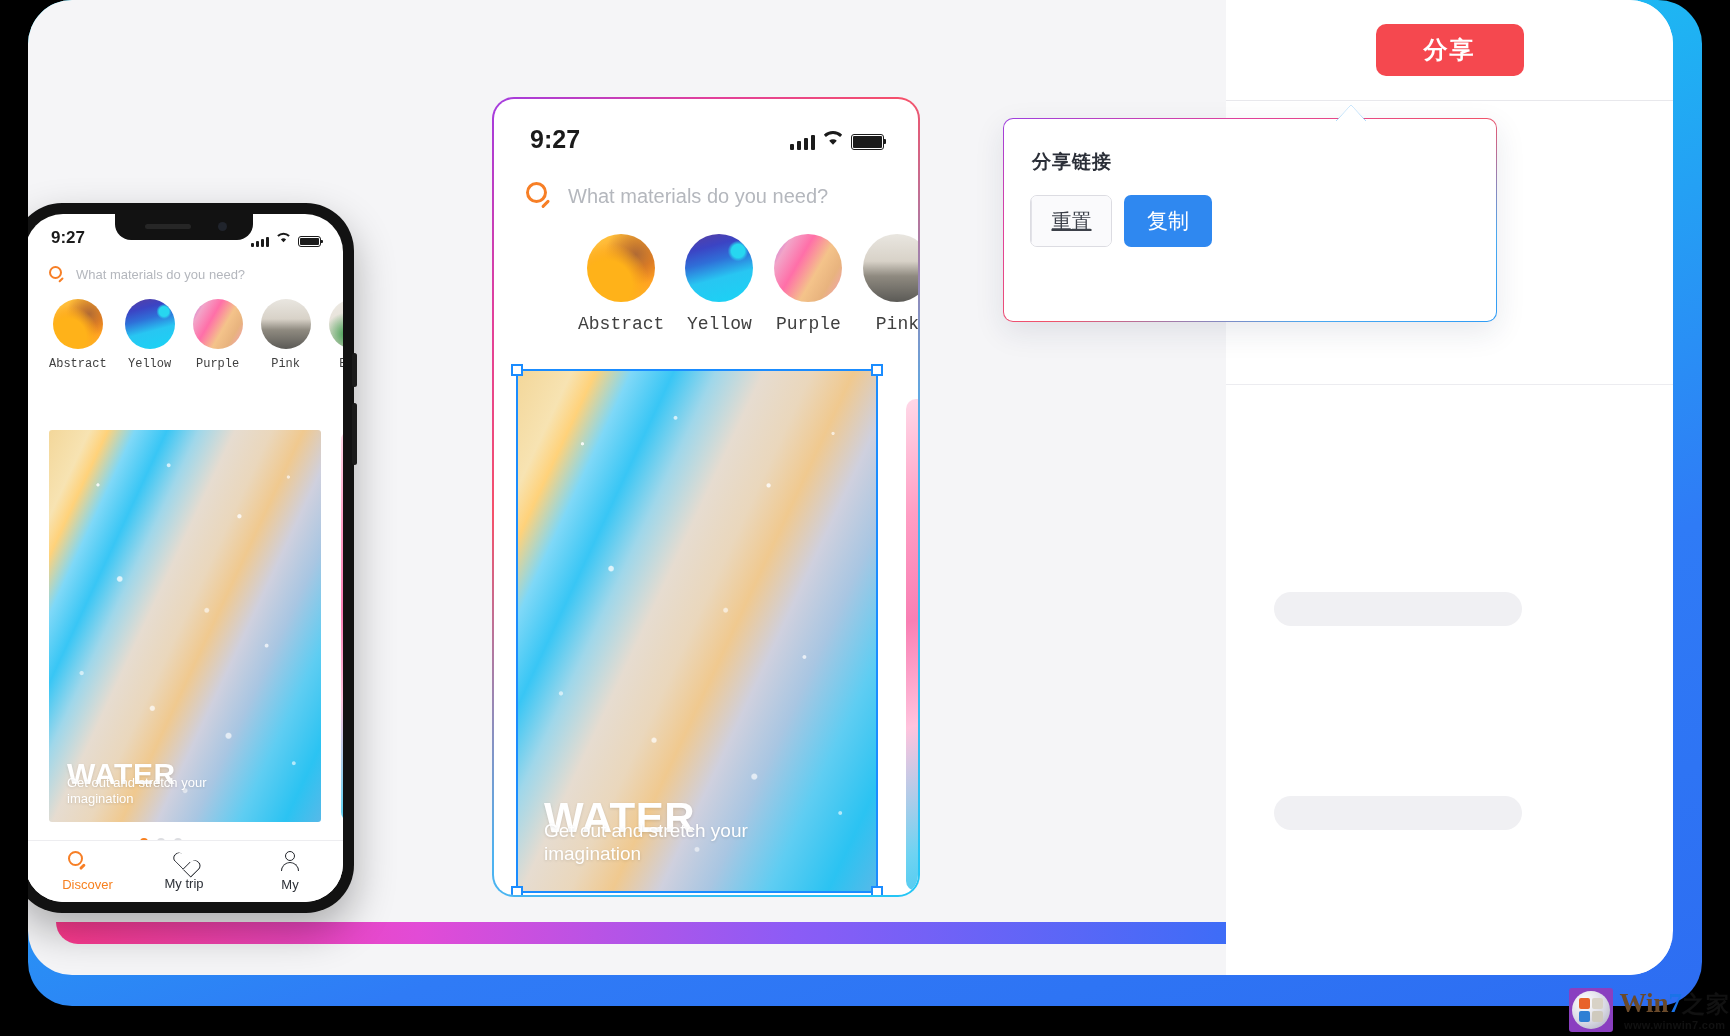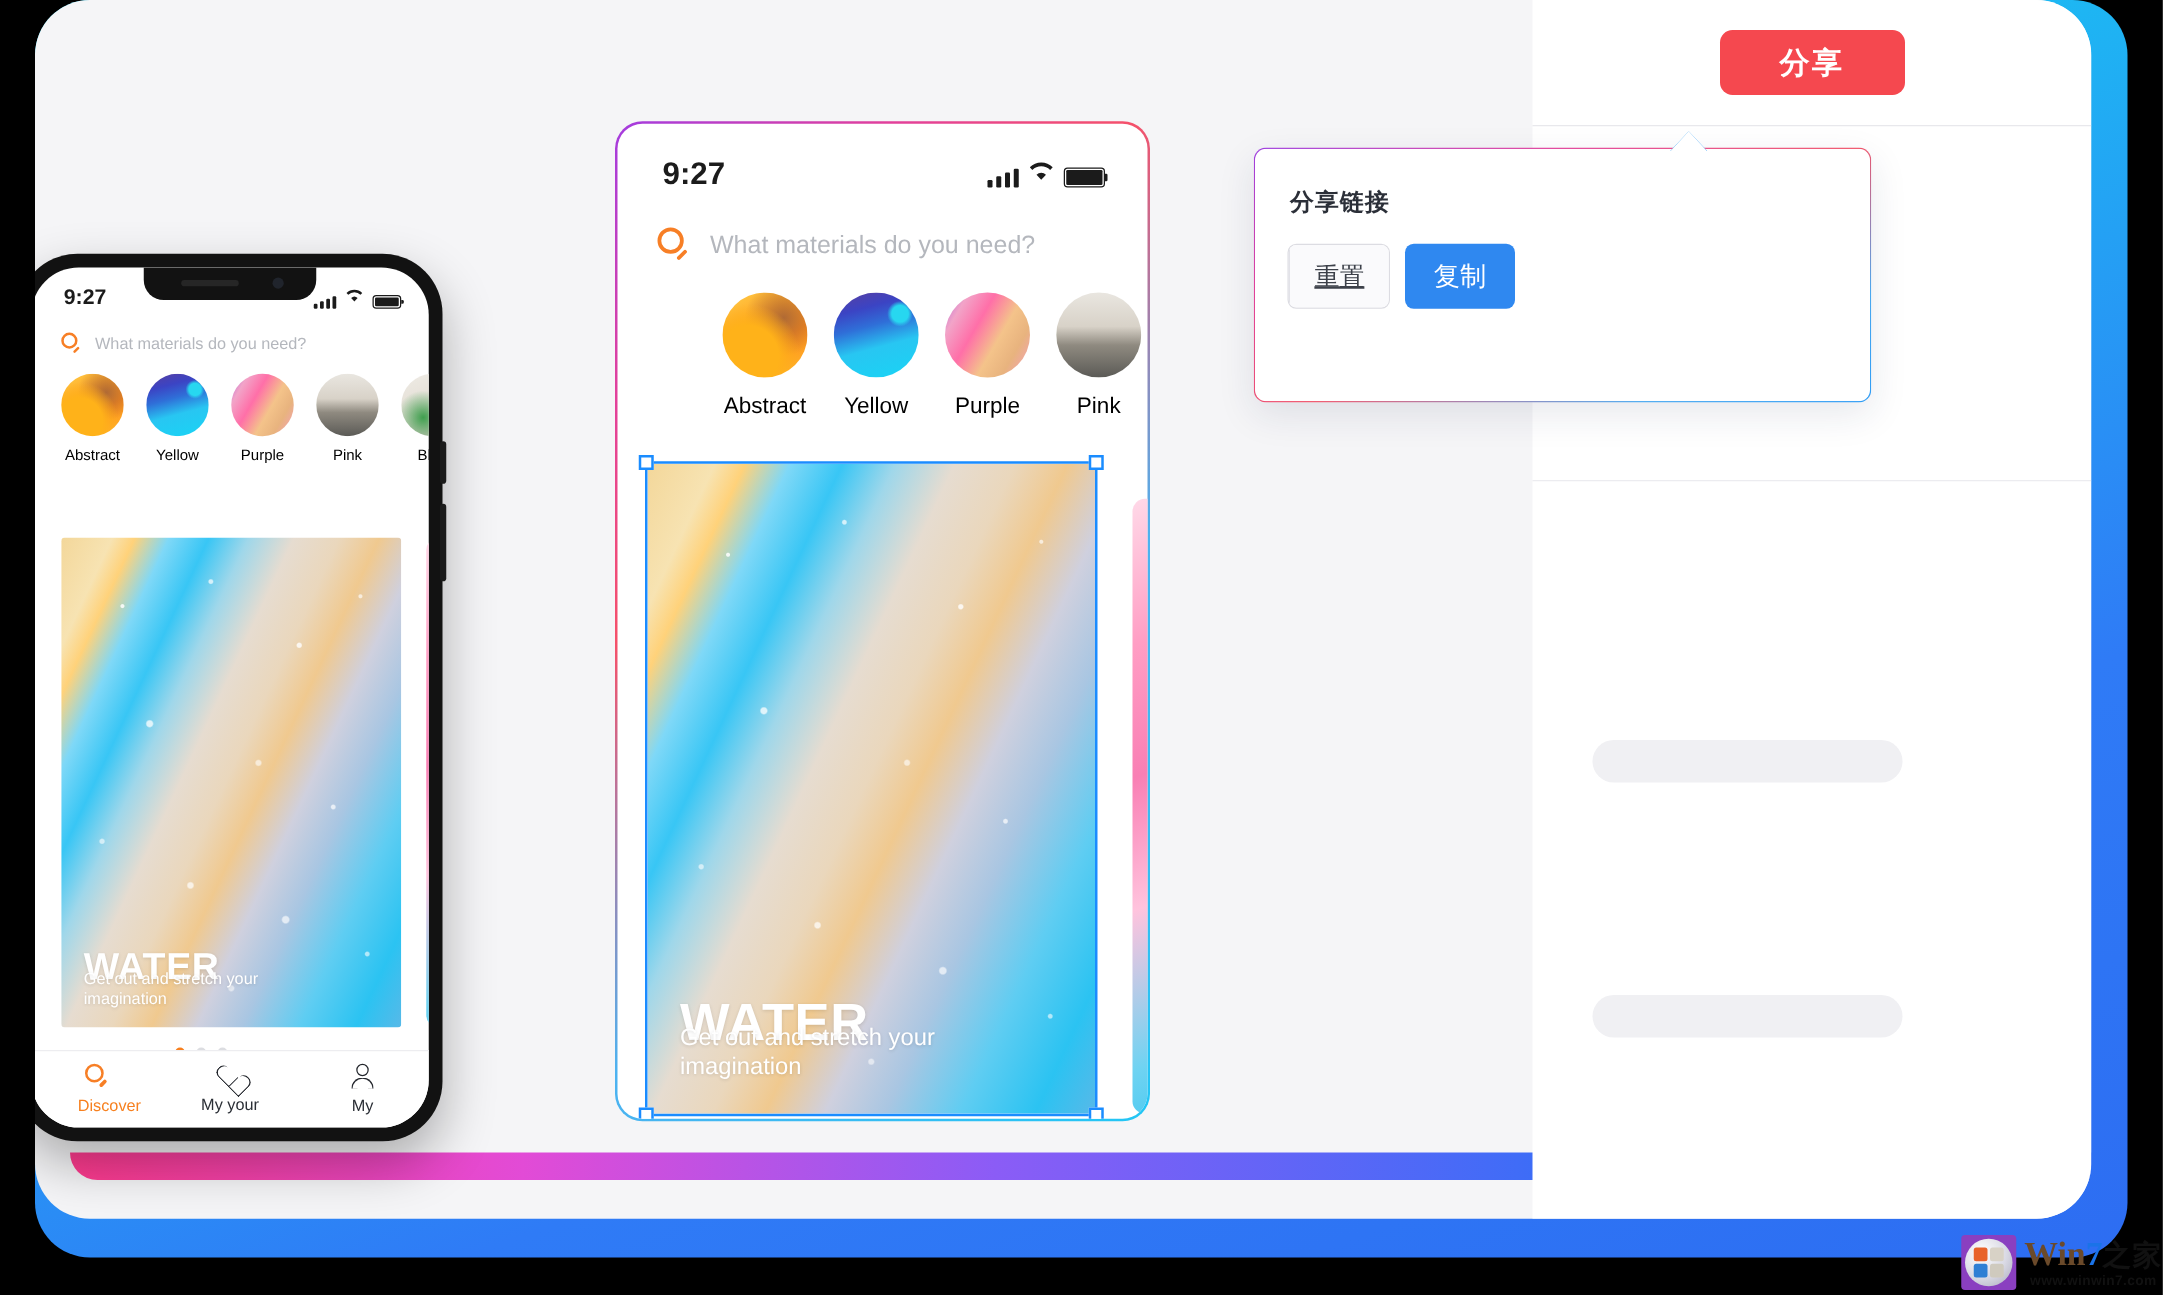--- a/index.html
+++ b/index.html
@@ -201,21 +201,21 @@
 
   .searchrow { display:flex; align-items:center; }
   .mag { position:relative; flex:none; }
   .mag .ring { border: 2.4px solid #f77f26; border-radius: 50%; }
   .mag .hdl { position:absolute; background:#f77f26; border-radius:2px; transform: rotate(45deg); }
   .ph { color:#b4b7bd; }
 
   .cats { display:flex; }
   .cat { display:flex; flex-direction:column; align-items:center; }
   .cat .ball { border-radius:50%; background-size: cover; background-position:center; }
-  .cat .lbl { color:#000000; }
+  .cat .lbl { color:#404040;font-family:Liberation Mono, monospace; }
 
   .ball-abstract { background-image:
       radial-gradient(circle at 30% 75%, #ffb219 0%, #ffb219 35%, rgba(255,178,25,0) 60%),
       radial-gradient(ellipse at 72% 30%, #b06a34 0%, rgba(176,106,52,0) 45%),
       linear-gradient(150deg,#ffd24a 0%, #ffa426 35%, #ff8a18 60%, #ffbe30 100%);
   }
   .ball-yellow { background-image:
       radial-gradient(circle at 78% 25%, #27d7f0 0%, #27d7f0 9%, rgba(39,215,240,0) 14%),
       linear-gradient(165deg,#5a3f9e 0%, #3b44c4 22%, #2f6fd8 40%, #28c6f2 62%, #19d4f5 100%);
   }
@@ -386,21 +386,21 @@
         <div class="tabbar" style="height:62px;">
           <div class="tab active">
             <span class="mag" style="width:20px;height:20px;">
               <span class="ring" style="display:block;width:15px;height:15px;"></span>
               <span class="hdl" style="width:2.6px;height:7px;left:13px;top:12px;"></span>
             </span>
             <span class="tl">Discover</span>
           </div>
           <div class="tab">
             <span class="heart"></span>
-            <span class="tl">My your</span>
+            <span class="tl">My trip</span>
           </div>
           <div class="tab">
             <span class="person">
                 <span class="hd"></span>
                 <span class="bd"></span>
               </span>
             <span class="tl">My</span>
           </div>
         </div>
       </div>

